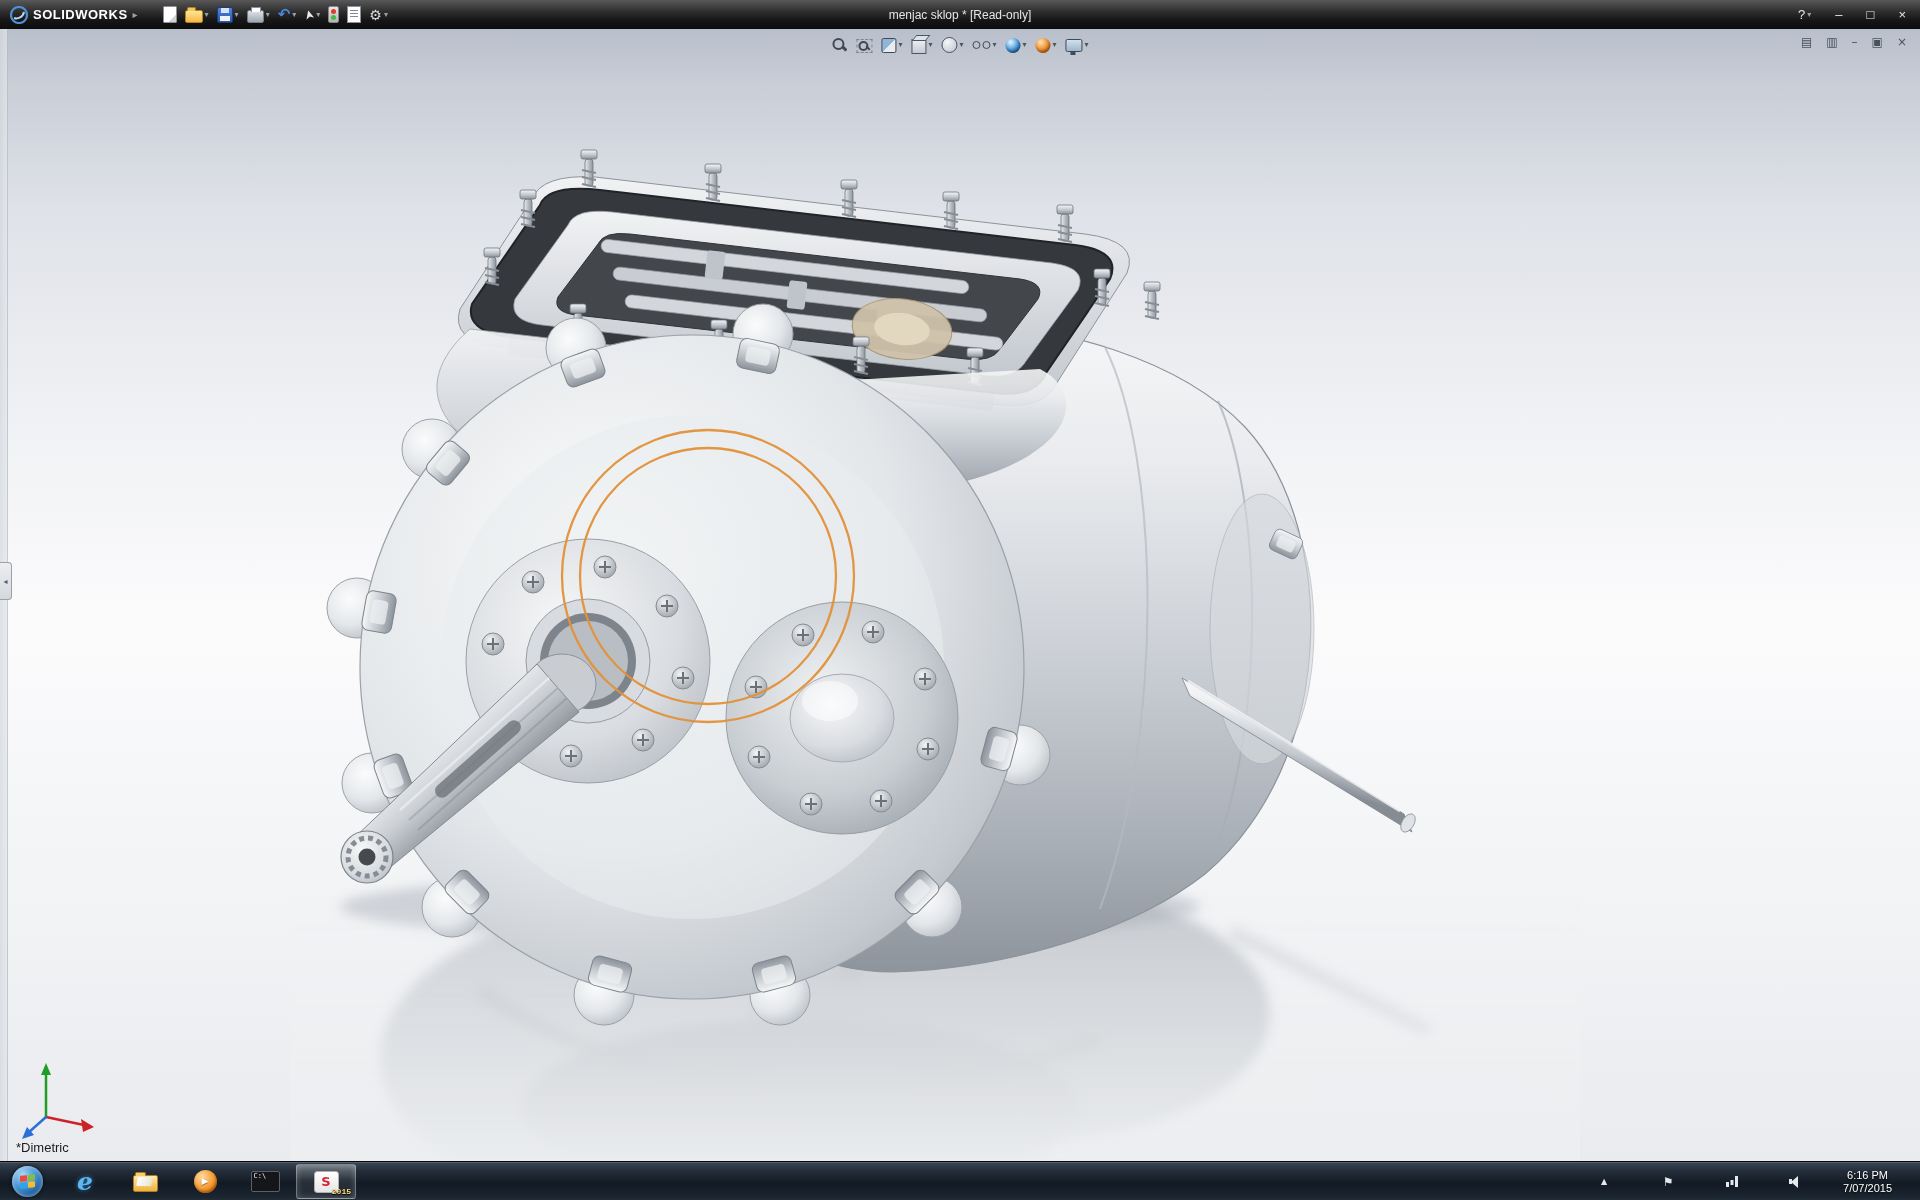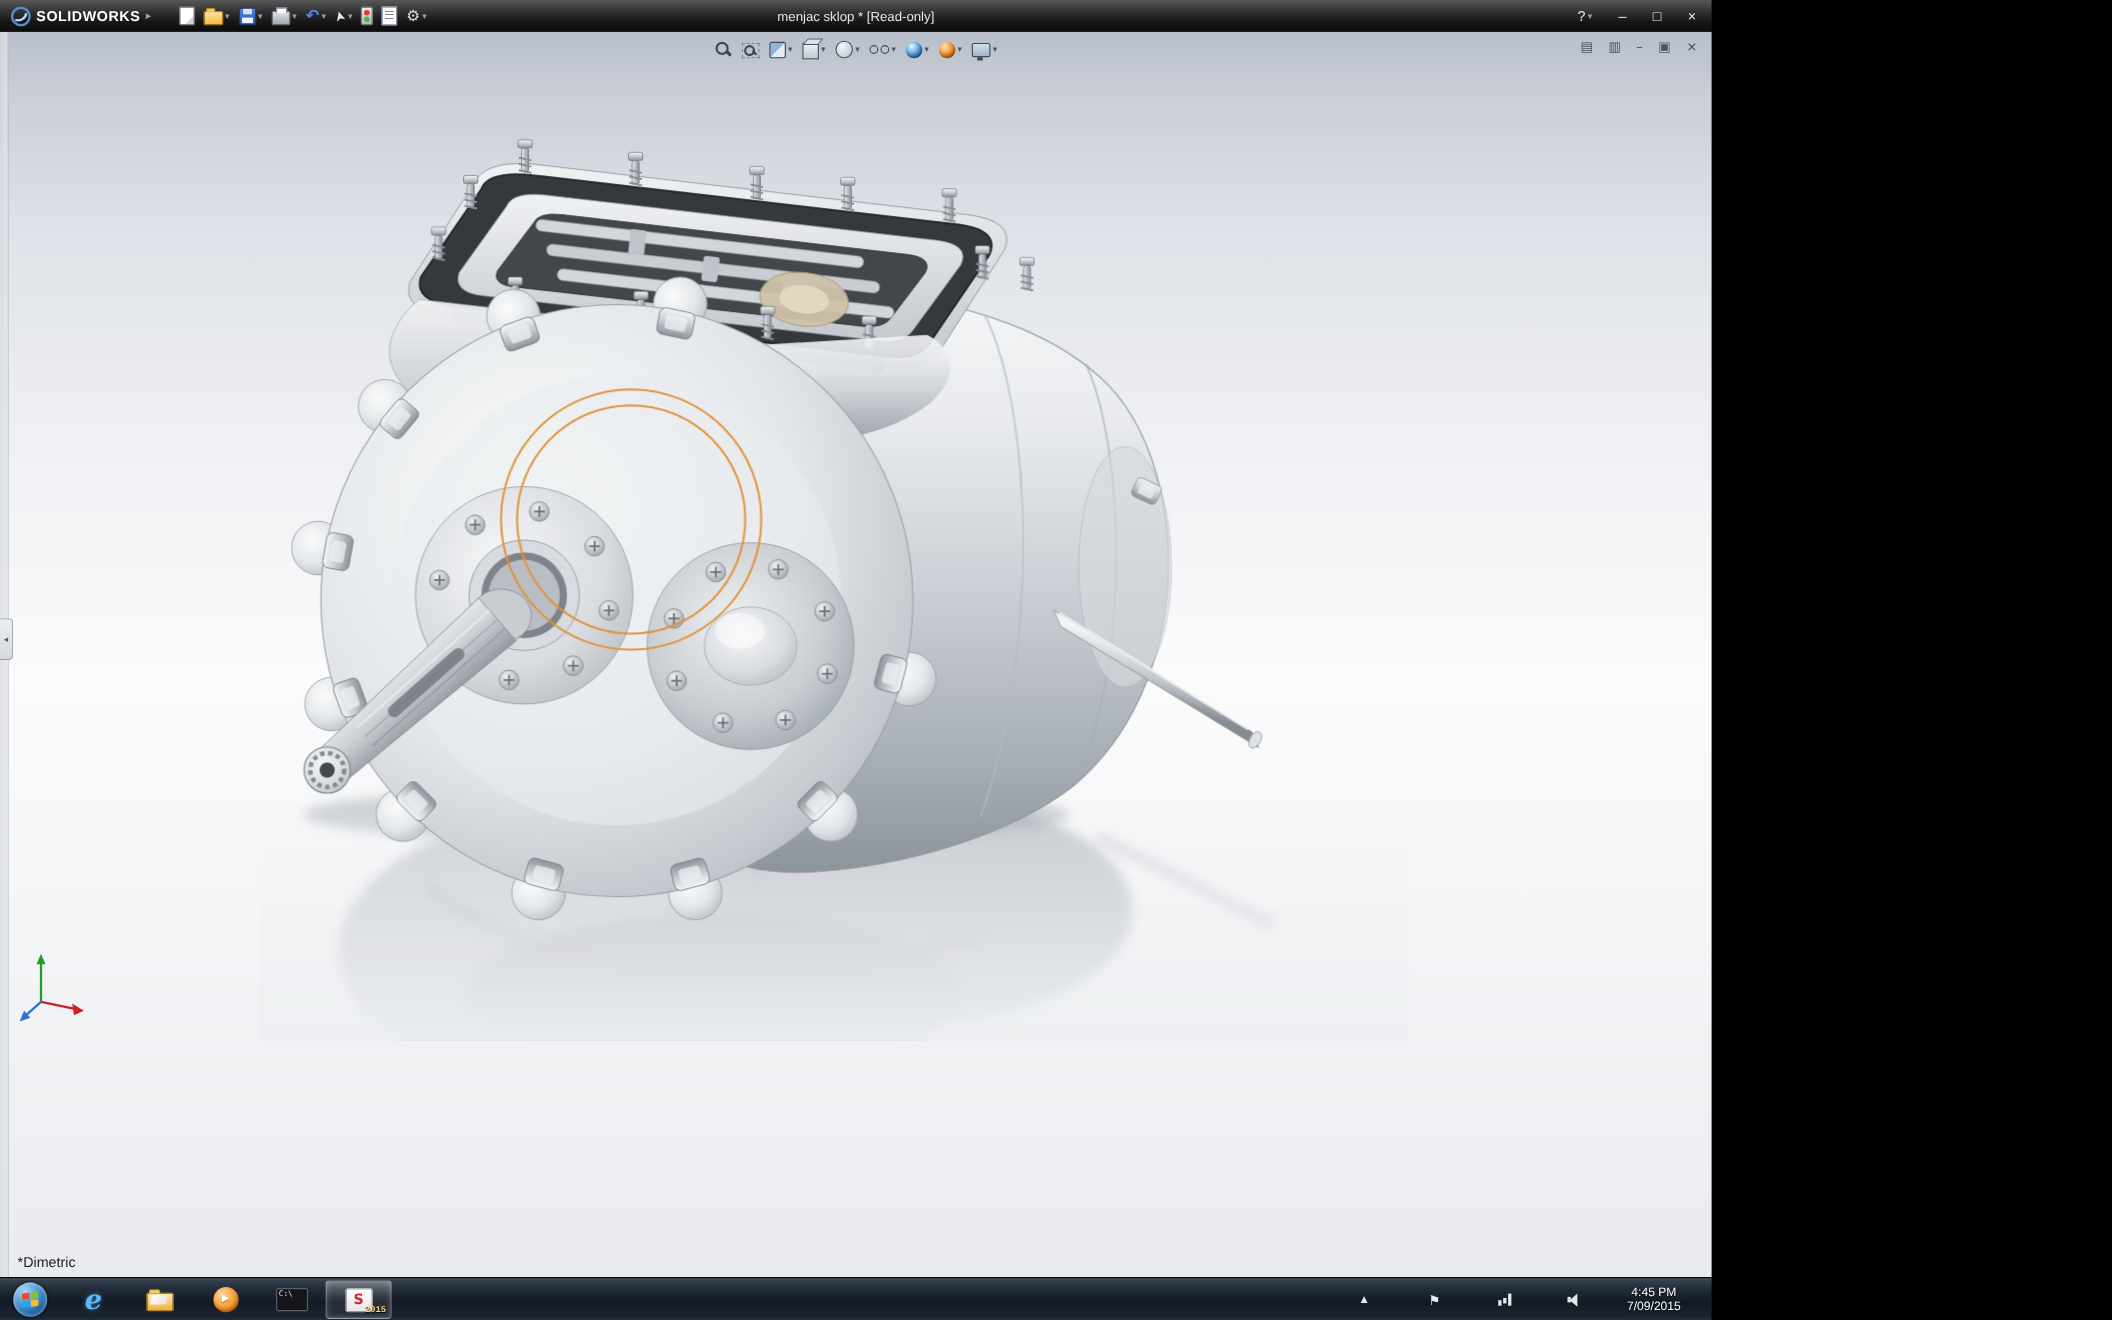--- a/index.html
+++ b/index.html
@@ -1,17 +1,17 @@
 <!DOCTYPE html>
 <html style="--selection: #e2923a; --brand-red: #d5232e; --titlebar-bg: #2e2e2e;"><head>
 <meta charset="utf-8">
 <style>
   html,body{margin:0;padding:0;width:1920px;height:1200px;overflow:hidden;
     font-family:"Liberation Sans","DejaVu Sans",sans-serif;background:#000;}
-  .screen{width:1556px;height:1200px;display:flex;flex-direction:column;}
+  .screen{width:1920px;height:1200px;display:flex;flex-direction:column;}
 
   
   .titlebar{height:29px;flex:0 0 29px;position:relative;display:flex;align-items:center;
     padding:0 10px;gap:8px;color:#e8e8e8;
     background:linear-gradient(#585858,#2e2e2e 40%,#161616 70%,#0c0c0c);}
   .brand{display:flex;align-items:center;gap:5px;}
   .brand .word{font-size:13px;font-weight:bold;letter-spacing:.5px;color:#fff;}
   .brand .word b{font-weight:bold;}
   .brand .flyout{color:#9aa3ad;font-size:10px;}
   .tb-row{display:flex;align-items:center;gap:2px;margin-left:14px;}
@@ -551,19 +551,19 @@
             <span class="ic ic-flag">⚑</span>
           </span>
           <span class="tool">
             <span class="ic ic-net"></span>
           </span>
           <span class="tool">
             <span class="ic ic-vol"></span>
           </span>
         </div>
       <div class="clock">
-        <span>4:45 PM</span>
-        <span>7/09/2015</span>
+        <span>6:16 PM</span>
+        <span>7/07/2015</span>
       </div>
       <div class="show-desktop"></div>
     </div>
   </div>
 </div>
 
 </body></html>

